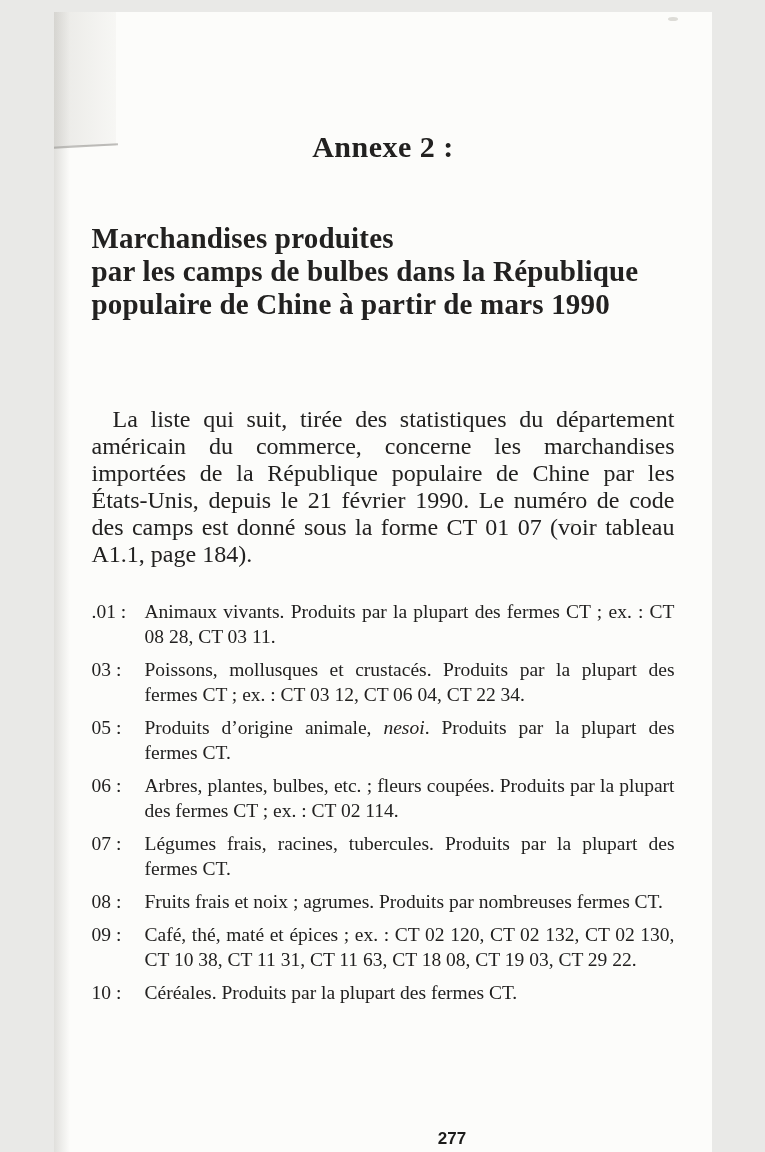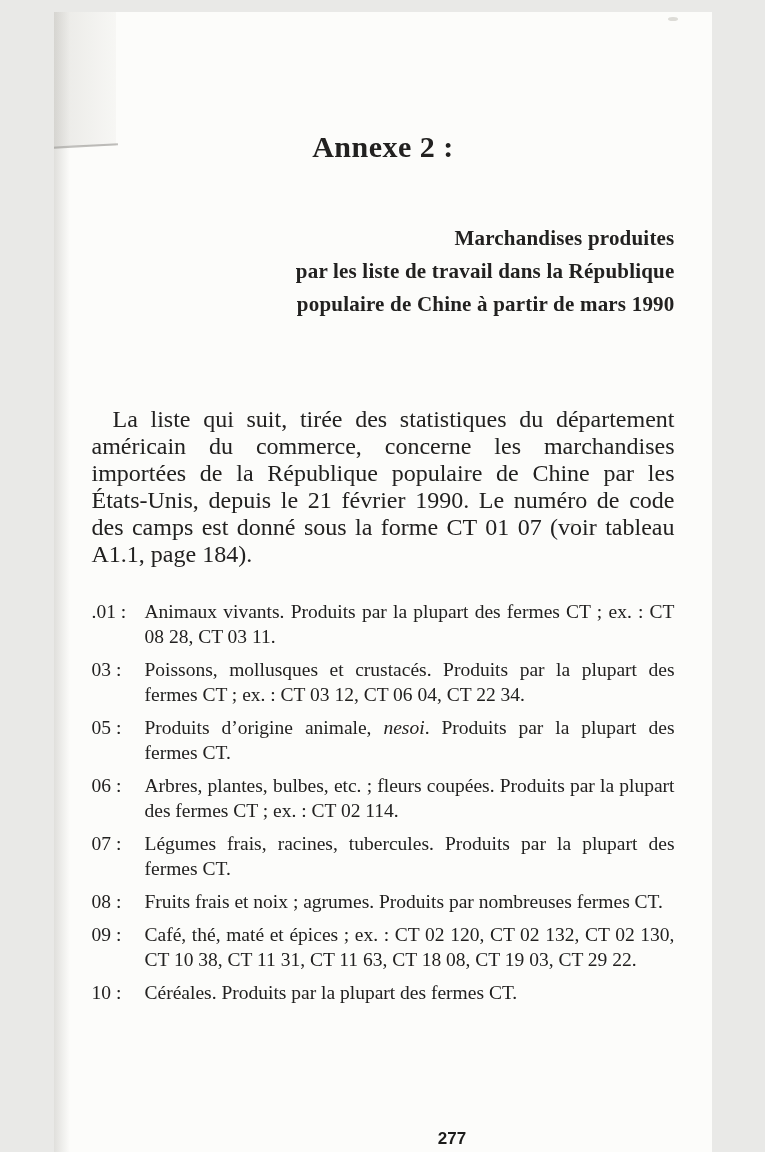--- a/index.html
+++ b/index.html
@@ -68,22 +68,22 @@
   
   .annexe-title {
     text-align: center;
     font-size: 30px;
     font-weight: bold;
     letter-spacing: 0.5px;
     margin: 0 0 0 0;
   }
   .main-heading {
     margin-top: 58px;
-    text-align: right;
-    font-size: 21px;
+    text-align: left;
+    font-size: 29px;
     font-weight: bold;
     line-height: 33px;
     letter-spacing: 0.2px;
   }
   .intro {
     margin: 85px 0 0 0;
     font-size: 24px;
     line-height: 27px;
     text-align: justify;
     text-indent: 21px;
@@ -128,21 +128,21 @@
   <div class="corner-fold"></div>
   <div class="corner-fold-line"></div>
   <div class="speck-1"></div>
   <div class="speck-2"></div>
   <div class="speck-3"></div>
 
   <h2 class="annexe-title">Annexe 2 :</h2>
 
   <div class="main-heading">
     <div>Marchandises produites</div>
-    <div>par les liste de travail dans la République</div>
+    <div>par les camps de bulbes dans la République</div>
     <div>populaire de Chine à partir de mars 1990</div>
   </div>
 
   <p class="intro">La liste qui suit, tirée des statistiques du département américain du commerce, concerne les marchandises importées de la République populaire de Chine par les États-Unis, depuis le 21 février 1990. Le numéro de code des camps est donné sous la forme CT 01 07 (voir tableau A1.1, page 184).</p>
 
   <div class="commodity-list">
 
     <div class="li">
       <span class="num">.01 :</span>
       <p class="txt">Animaux vivants. Produits par la plupart des fermes CT ; ex. : CT 08 28, CT 03 11.</p>

